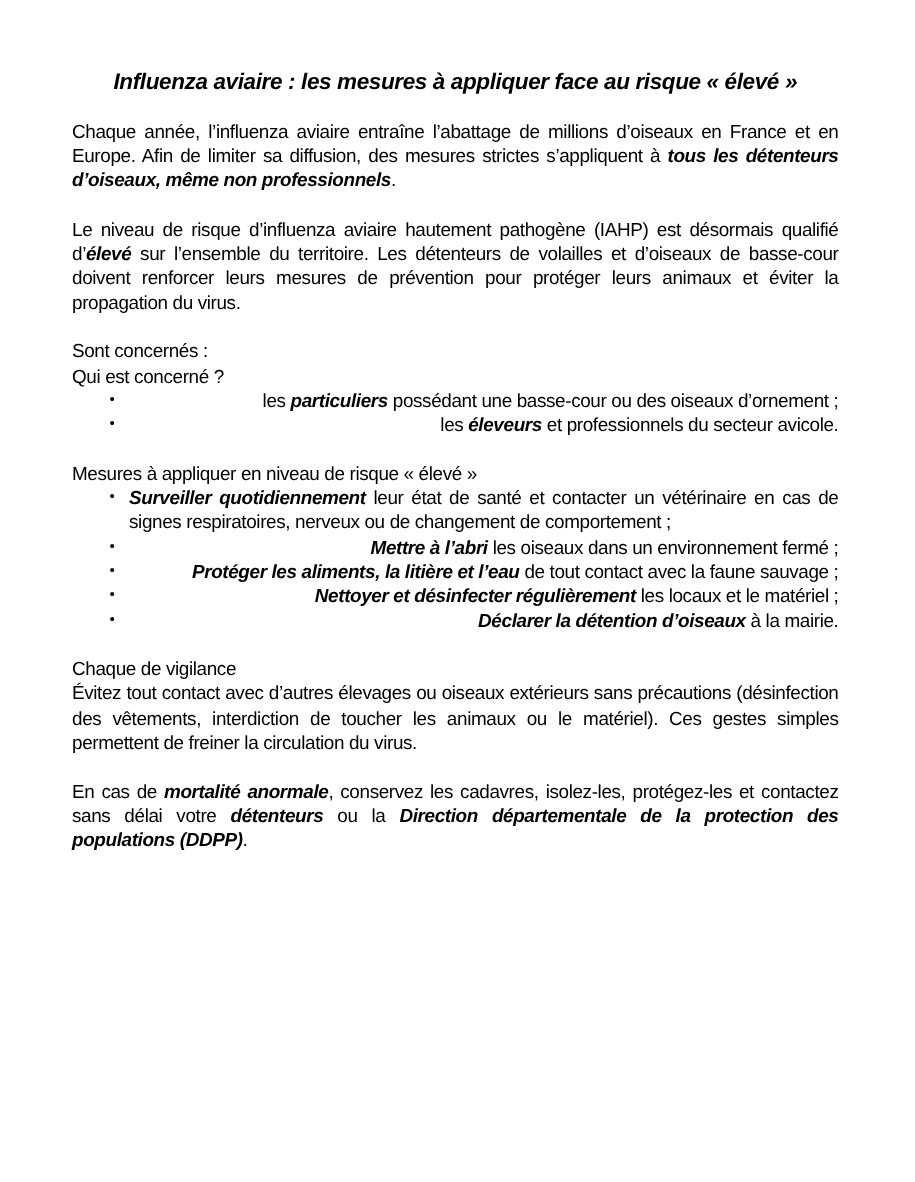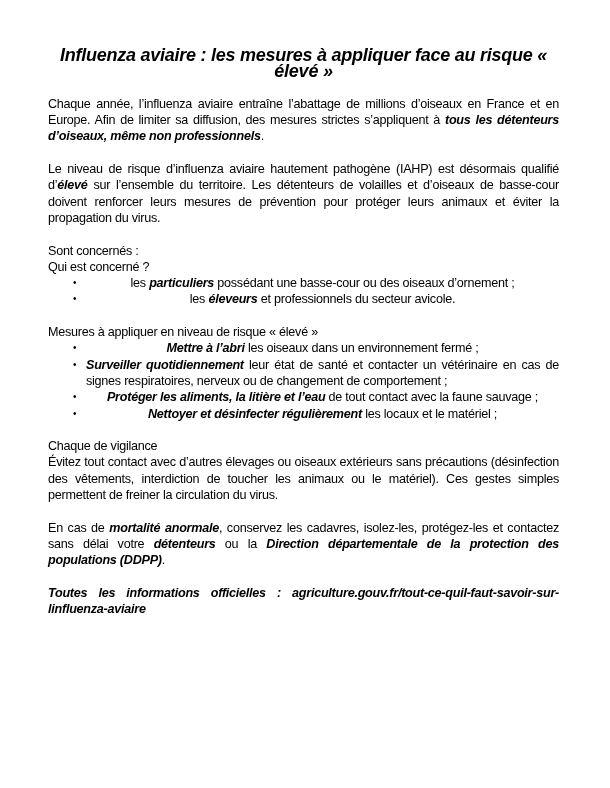--- a/index.html
+++ b/index.html
@@ -4,25 +4,25 @@
   <style>
     html, body { margin: 0; padding: 0; background: #ffffff; }
     body {
       width: 610px; height: 788px; position: relative; overflow: hidden;
       font-family: "Liberation Sans", sans-serif; color: #000;
     }
     .page {
       position: absolute; left: 48px; top: 47px; width: 511px;
       font-size: 12.6px; line-height: 16.3px; letter-spacing: -0.25px;
     }
-    .title { text-align: center; font-weight: bold; font-style: italic; margin: 0 0 16.3px 0; font-size: 18px; }
+    .title { text-align: center; font-weight: bold; font-style: italic; margin: 0 0 16.3px 0; font-size: 15px; }
     p { margin: 0 0 16.3px 0; text-align: justify; }
     .bi { font-weight: bold; font-style: italic; }
     ul { margin: 0 0 16.3px 0; padding: 0 0 0 38px; list-style: none; }
-    ul li { position: relative; padding-left: 0; text-align: center; }
+    ul li { position: relative; padding-left: 0; text-align: right; }
     ul li::before { content: "•"; position: absolute; left: -13px; font-size: 10px; }
     .heading { display: block; }
     .footer { font-weight: bold; font-style: italic; text-align: justify; }
   </style>
 </head>
 <body>
 
 <div class="page">
   <div class="title">Influenza aviaire : les mesures à appliquer face au risque « élevé »</div>
 
@@ -35,28 +35,28 @@
     <span class="heading">Qui est concerné ?</span>
     <ul>
       <li><span>les </span><span class="bi">particuliers</span><span> possédant une basse-cour ou des oiseaux d’ornement ;</span></li>
       <li><span>les </span><span class="bi">éleveurs</span><span> et professionnels du secteur avicole.</span></li>
     </ul>
   </div>
 
   <div>
     <span class="heading">Mesures à appliquer en niveau de risque « élevé »</span>
     <ul style="text-align:justify">
+      <li style="text-align:justify"><span class="bi">Surveiller quotidiennement</span><span> leur état de santé et contacter un vétérinaire en cas de signes respiratoires, nerveux ou de changement de comportement ;</span></li>
       <li><span class="bi">Mettre à l’abri</span><span> les oiseaux dans un environnement fermé ;</span></li>
-      <li style="text-align:justify"><span class="bi">Surveiller quotidiennement</span><span> leur état de santé et contacter un vétérinaire en cas de signes respiratoires, nerveux ou de changement de comportement ;</span></li>
       <li><span class="bi">Protéger les aliments, la litière et l’eau</span><span> de tout contact avec la faune sauvage ;</span></li>
       <li><span class="bi">Nettoyer et désinfecter régulièrement</span><span> les locaux et le matériel ;</span></li>
+      <li><span class="bi">Déclarer la détention d’oiseaux</span><span> à la mairie.</span></li>
     </ul>
   </div>
 
   <div>
     <span class="heading">Chaque de vigilance</span>
     <p>Évitez tout contact avec d’autres élevages ou oiseaux extérieurs sans précautions (désinfection des vêtements, interdiction de toucher les animaux ou le matériel). Ces gestes simples permettent de freiner la circulation du virus.</p>
   </div>
 
   <p><span>En cas de </span><span class="bi">mortalité anormale</span><span>, conservez les cadavres, isolez-les, protégez-les et contactez sans délai votre </span><span class="bi">détenteurs</span><span> ou la </span><span class="bi">Direction départementale de la protection des populations (DDPP)</span><span>.</span></p>
 
-  <p class="footer"><span>Toutes les informations officielles : </span><span>agriculture.gouv.fr/tout-ce-quil-faut-savoir-sur-linfluenza-aviaire</span></p>
 </div>
 
 </body></html>

